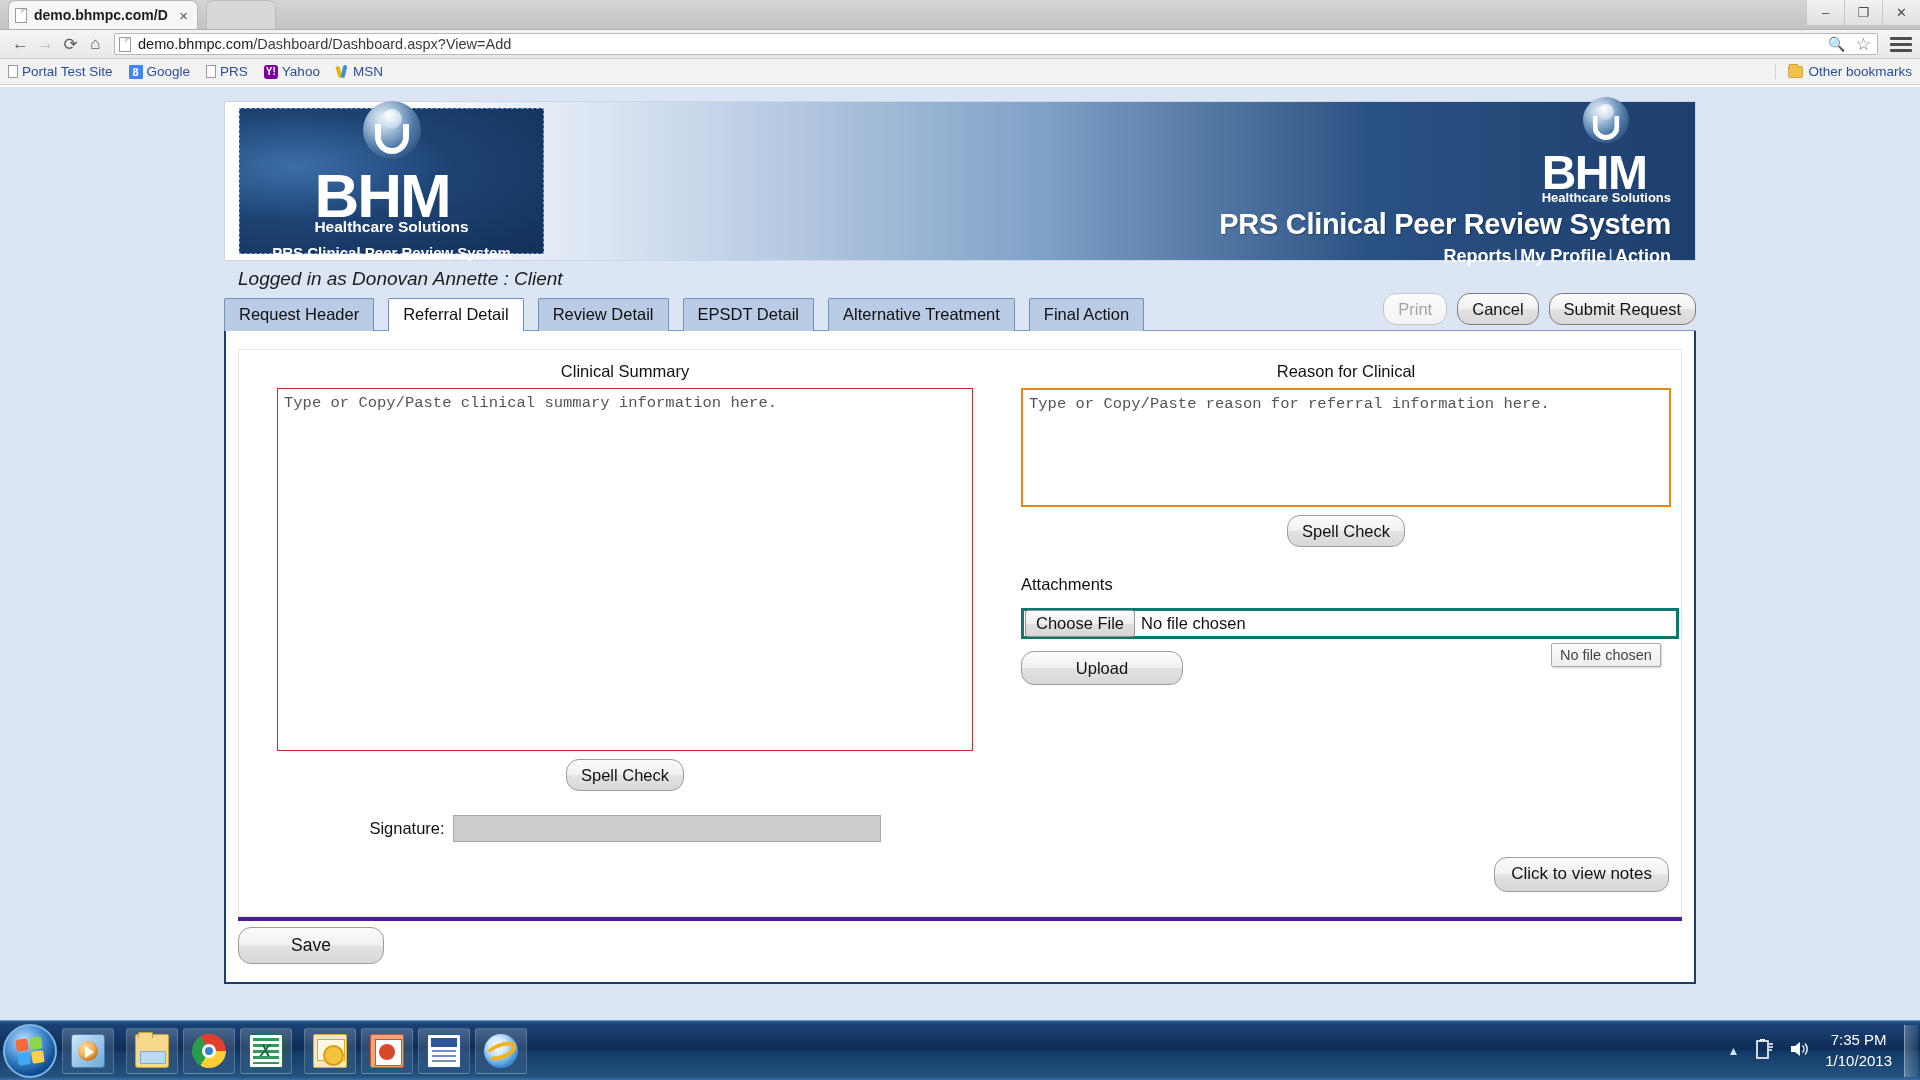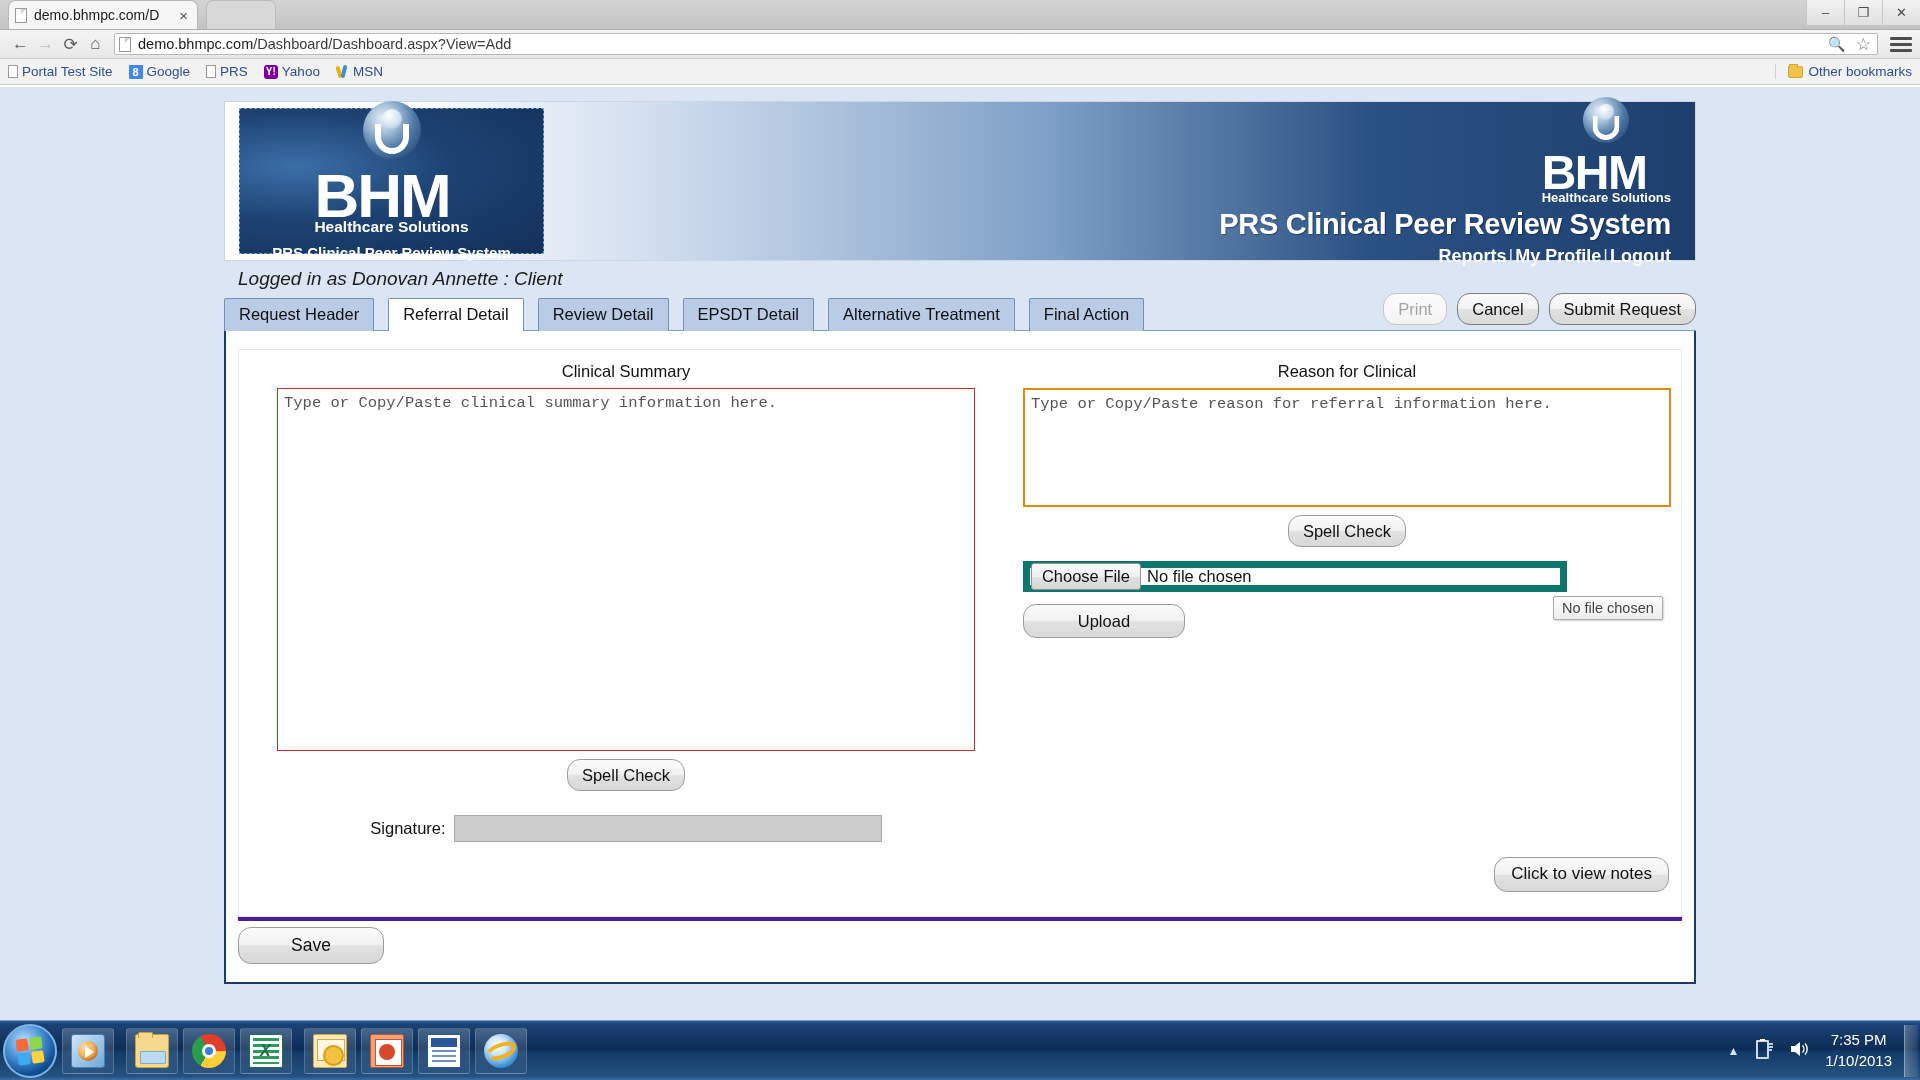--- a/index.html
+++ b/index.html
@@ -42,20 +42,21 @@
     flex: none; margin-right: 7px;
   }
   .page-glyph::after {
     content:""; position:absolute; top:0; right:0;
     border-left: 5px solid #cfcfcf; border-bottom: 5px solid transparent;
   }
   #tab-title {
     font-size: 14px; color: #1c1c1c;
     white-space: nowrap; overflow: hidden;
     flex: 1;
+    font-weight: bold;
   }
   #tab-close {
     font-size: 15px; color: #555; cursor: default;
     padding: 0 3px; line-height: 1;
   }
   #win-controls {
     position: absolute; right: 0; top: 0;
     height: 25px; display: flex;
   }
   .win-btn {
@@ -300,24 +301,24 @@
   #signature-input {
     width: 428px; height: 27px;
     background: #cccccc;
     border: 1px solid #a8a8a8;
   }
 
   #attachments-label { font-size:16.5px; color:#111; margin-top: 28px; }
   #file-row {
     margin-top: 14px;
     display: flex; align-items: center;
-    border: 7px solid #0f766e;
+    border: 3px solid #0f766e;
     background: #ffffff;
     height: 31px;
-    width: 544px;
+    width: 658px;
   }
   #choose-file {
     font-size: 16.5px; color: #111;
     background: linear-gradient(to bottom,#fbfbfb,#eeeeee 50%,#e1e1e1 51%,#d6d6d6);
     border: 1px solid #949494; border-radius: 3px;
     padding: 3px 10px; margin: 1px 6px 1px 1px;
     white-space: nowrap;
   }
   #file-status { font-size: 16.5px; color: #111; }
 
@@ -501,21 +502,21 @@
         <div id="banner-right">
           <div class="bhm-row">
             <span class="bhm-mark sm"></span>
             <span class="bhm-word r">
               <span class="big">BHM</span>
               <span class="sub">Healthcare Solutions</span>
             </span>
           </div>
           <div id="banner-title">PRS Clinical Peer Review System</div>
           <div id="banner-links">
-            <span>Reports</span><span class="sep">|</span><span>My Profile</span><span class="sep">|</span><span>Logout</span>
+            <span>Reports</span><span class="sep">|</span><span>My Profile</span><span class="sep">|</span><span>Action</span>
           </div>
         </div>
       </div>
 
       <div id="loggedin">Logged in as Donovan Annette : Client</div>
 
       <div id="tabs">
         <div class="ptab">Request Header</div>
         <div class="ptab active">Referral Detail</div>
         <div class="ptab">Review Detail</div>
@@ -545,20 +546,21 @@
               </div>
             </div>
 
             <div class="col col-right">
               <div class="field-label">Reason for Clinical</div>
               <textarea class="ta" id="reason-referral" style="">Type or Copy/Paste reason for referral information here.</textarea>
               <div class="center-row">
                 <button class="btn">Spell Check</button>
               </div>
 
+              <div id="attachments-label">Attachments</div>
 
               <div id="file-row">
                 <span id="choose-file">Choose File</span>
                 <span id="file-status">No file chosen</span>
               </div>
 
               <div id="upload-row">
                 <button class="btn" id="upload-btn">Upload</button>
                 <div id="upload-tooltip">No file chosen</div>
               </div>

